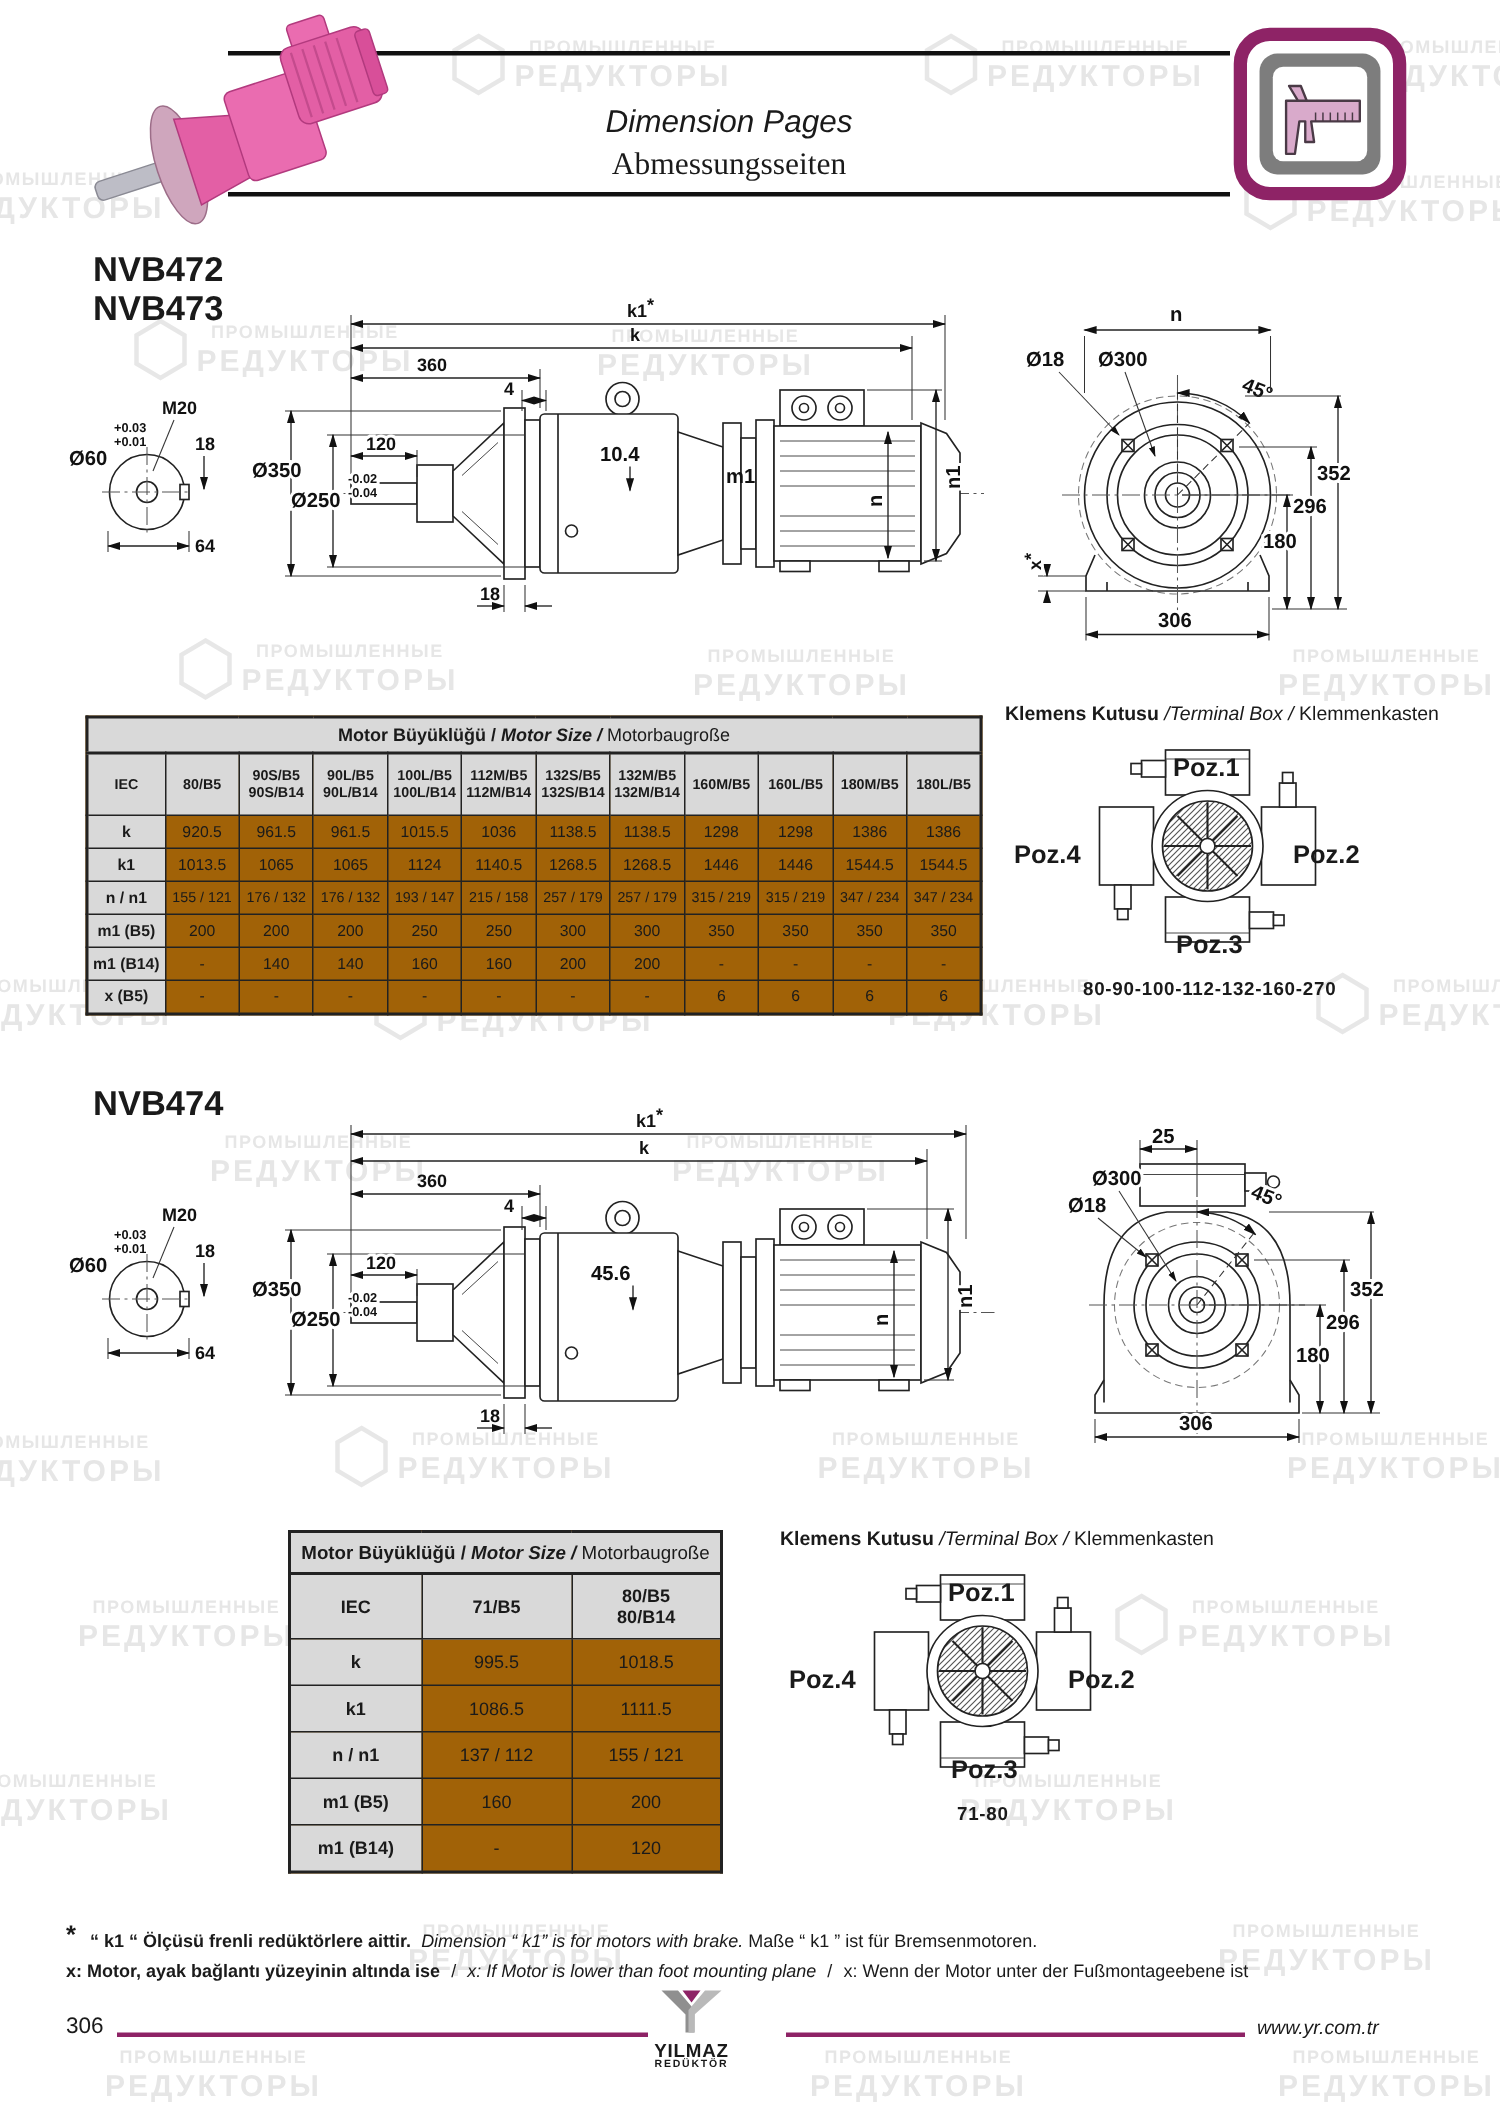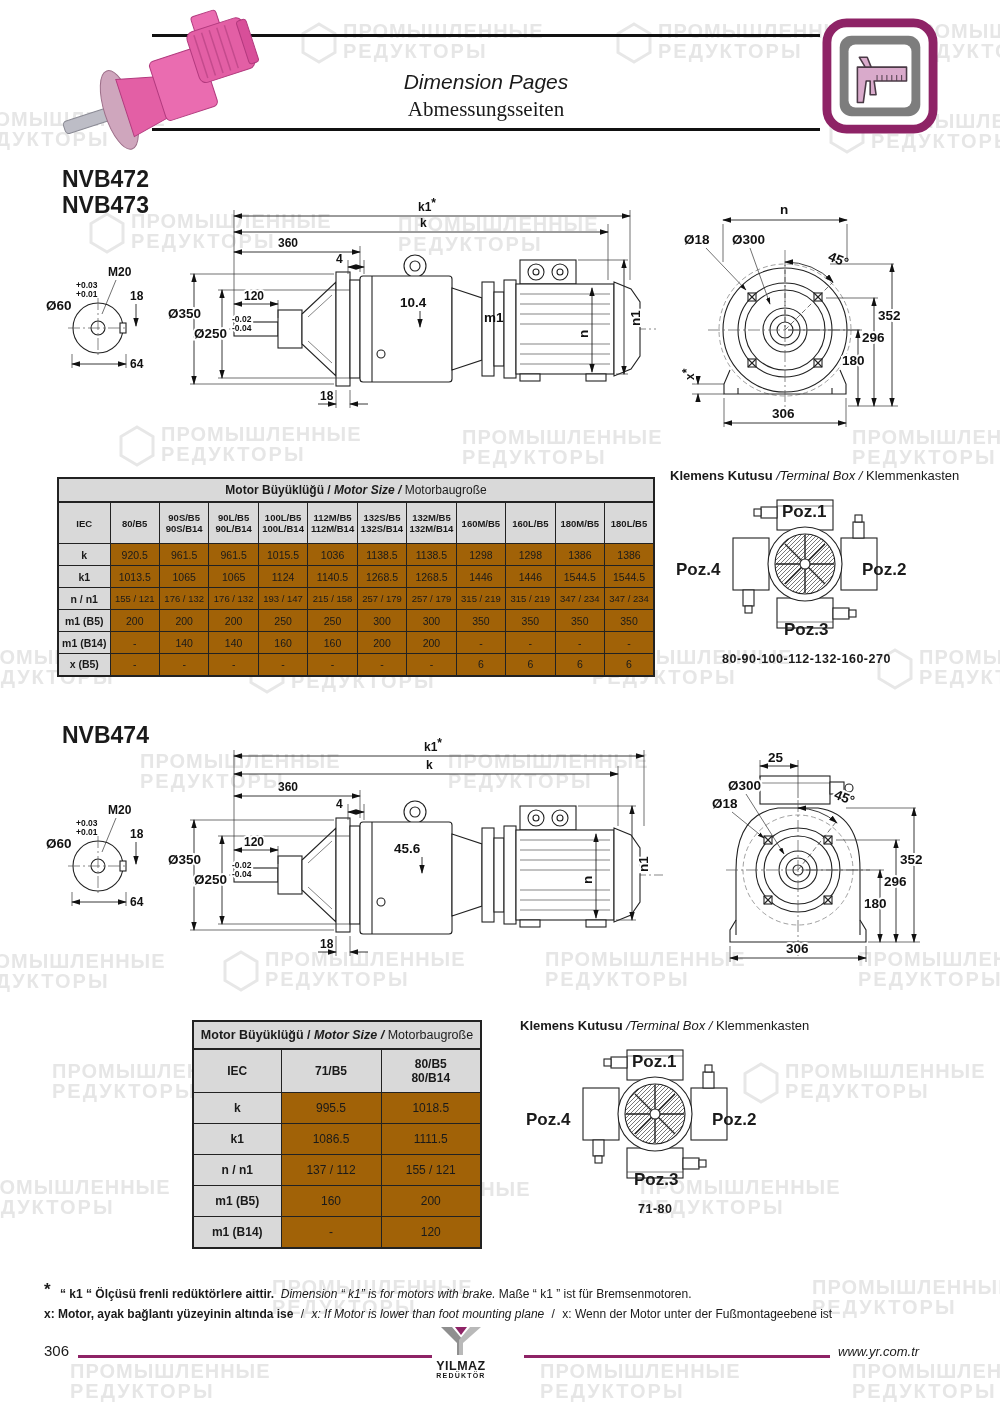--- a/index.html
+++ b/index.html
@@ -1,21 +1,21 @@
 <!DOCTYPE html>
 <html><head>
 <meta charset="utf-8">
 <style>
   html,body{margin:0;padding:0;background:#e9e9e9;}
   .page{position:relative;width:1000px;height:1414px;background:#fff;margin:0 auto;
         font-family:"Liberation Sans",sans-serif;color:#1a1a1a;overflow:hidden;}
   
   .wm{position:absolute;display:flex;gap:5px;align-items:flex-start;opacity:.6;z-index:0;pointer-events:none;}
   .wm .wmt span{display:block;color:#d6d6d6;font-weight:bold;letter-spacing:1px;}
-  .wm .wmt .l1{font-size:20px;line-height:18px;}
+  .wm .wmt .l1{font-size:12px;line-height:18px;text-align:center;}
   .wm .wmt .l2{font-size:20px;line-height:22px;letter-spacing:2px;}
   
   .rule{position:absolute;background:#111;}
   .ht{position:absolute;left:152px;width:668px;text-align:center;z-index:2;}
   .ht.t1{top:40px;font-size:24px;font-weight:bold;}
   .ht.t2{top:70px;font-size:21px;font-style:italic;}
   .ht.t3{top:97px;font-size:21px;font-family:Liberation Serif, serif;}
   .note{position:absolute;left:60px;top:138px;font-size:12.5px;z-index:2;}
   .note b{font-weight:bold;} .note i{font-style:italic;}
   .sep{padding:0 4px;}

